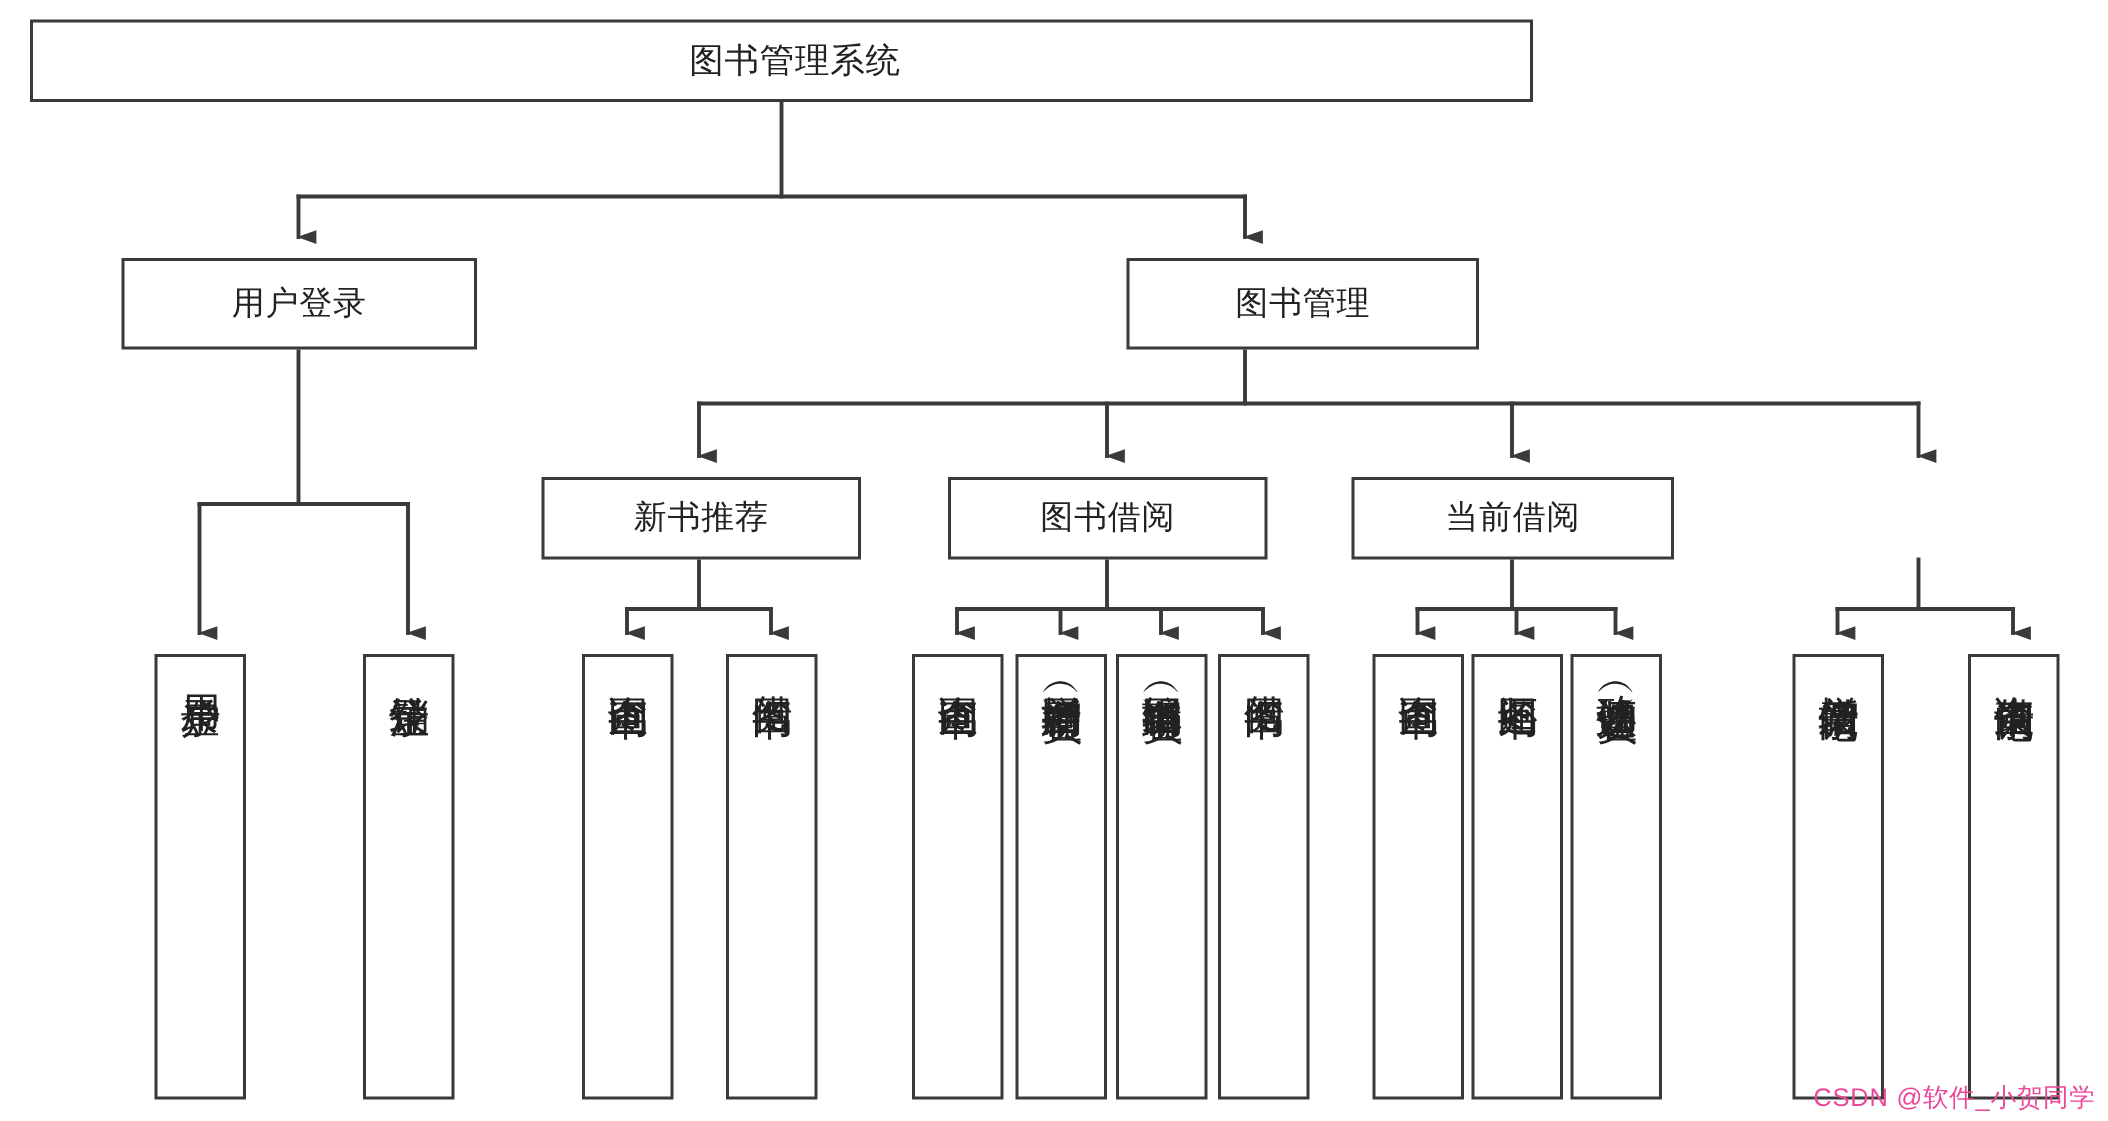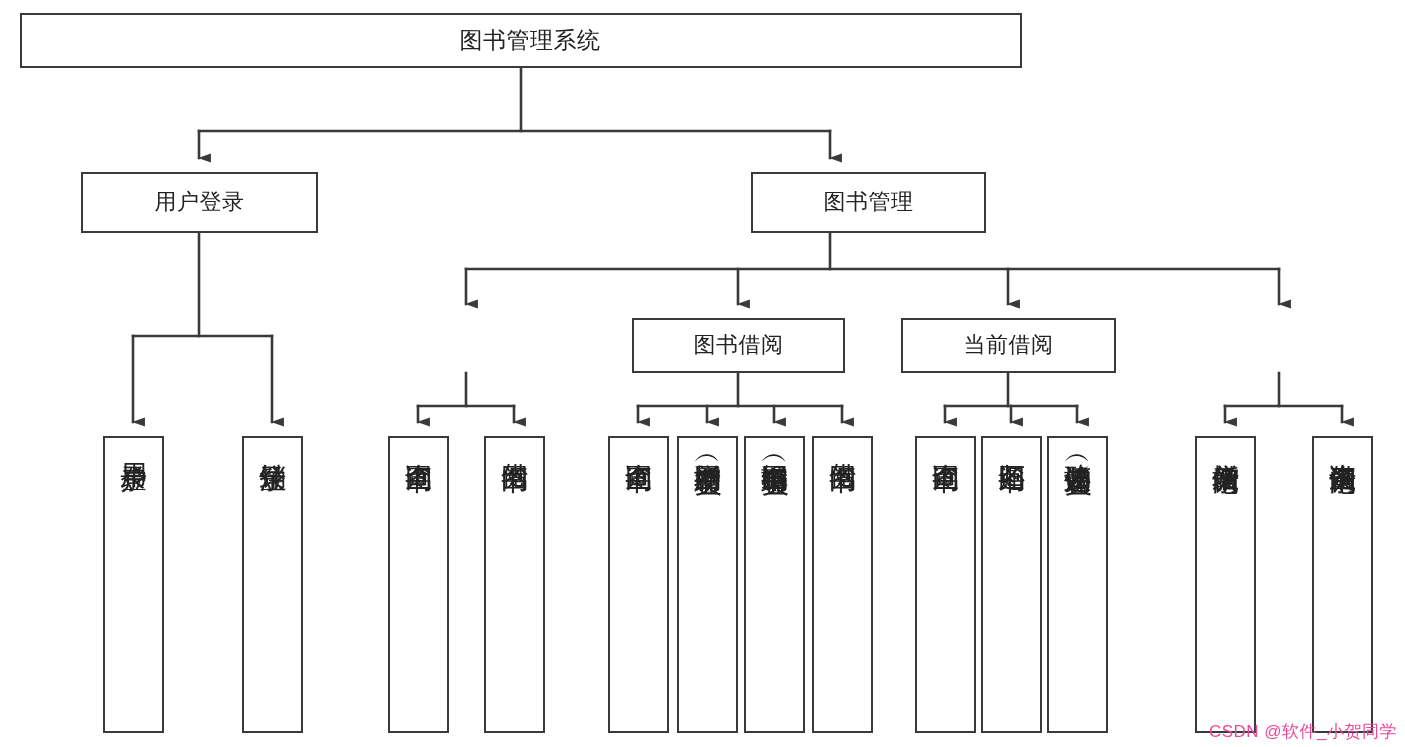--- a/index.html
+++ b/index.html
@@ -135,20 +135,23 @@
   </div>
 
   <div class="node horiz" style="left:81px; top:172px; width:237px; height:61px;">
     <span class="label">用户登录</span>
   </div>
 
   <div class="node horiz" style="left:712px; top:172px; width:235px; height:61px;margin-left:39px;">
     <span class="label">图书管理</span>
   </div>
 
+  <div class="node horiz" style="left:361px; top:318px; width:213px; height:55px;">
+    <span class="label">新书推荐</span>
+  </div>
 
   <div class="node horiz" style="left:632px; top:318px; width:213px; height:55px;">
     <span class="label">图书借阅</span>
   </div>
 
   <div class="node horiz" style="left:901px; top:318px; width:215px; height:55px;">
     <span class="label">当前借阅</span>
   </div>
 
 

